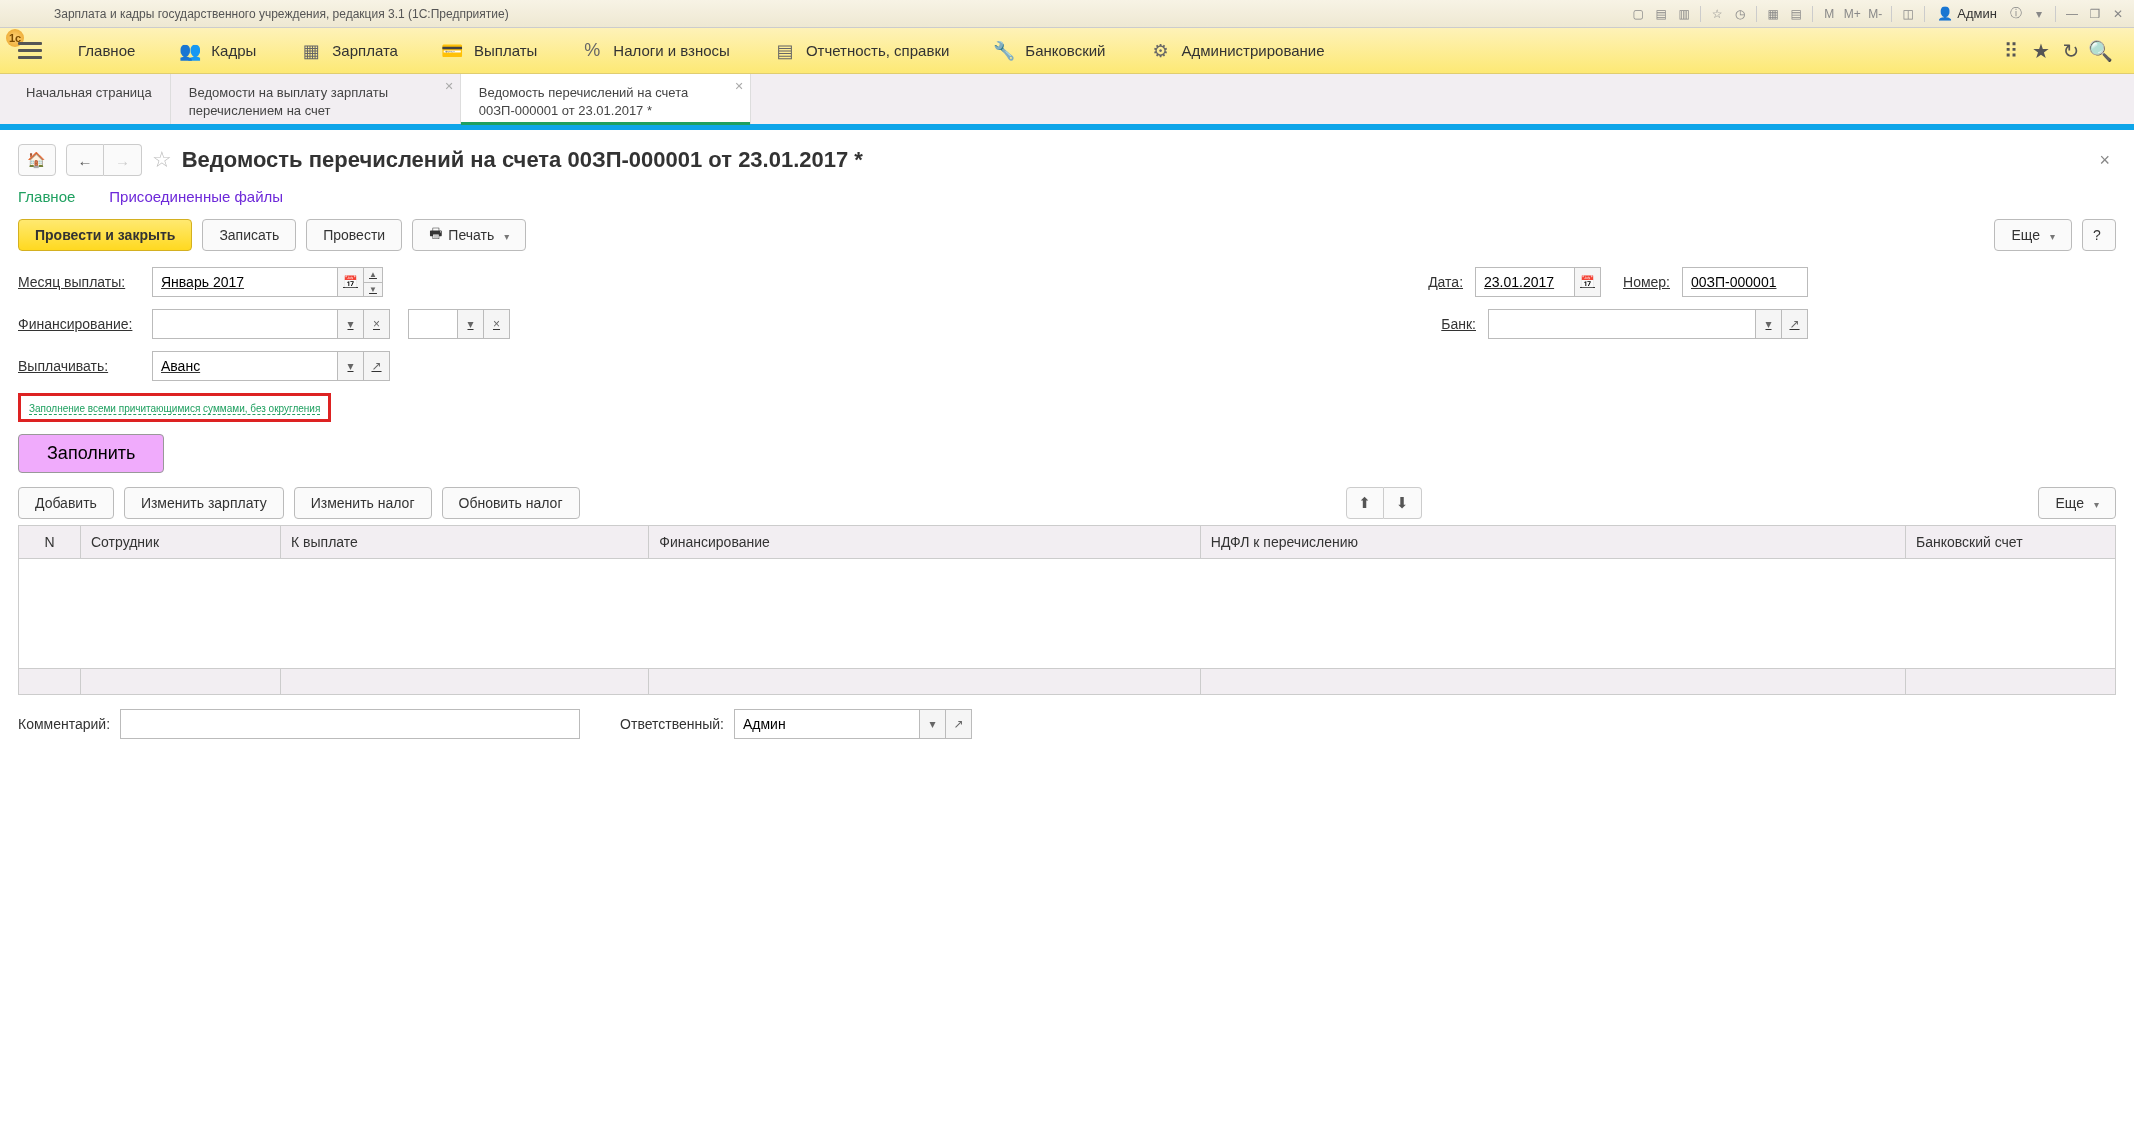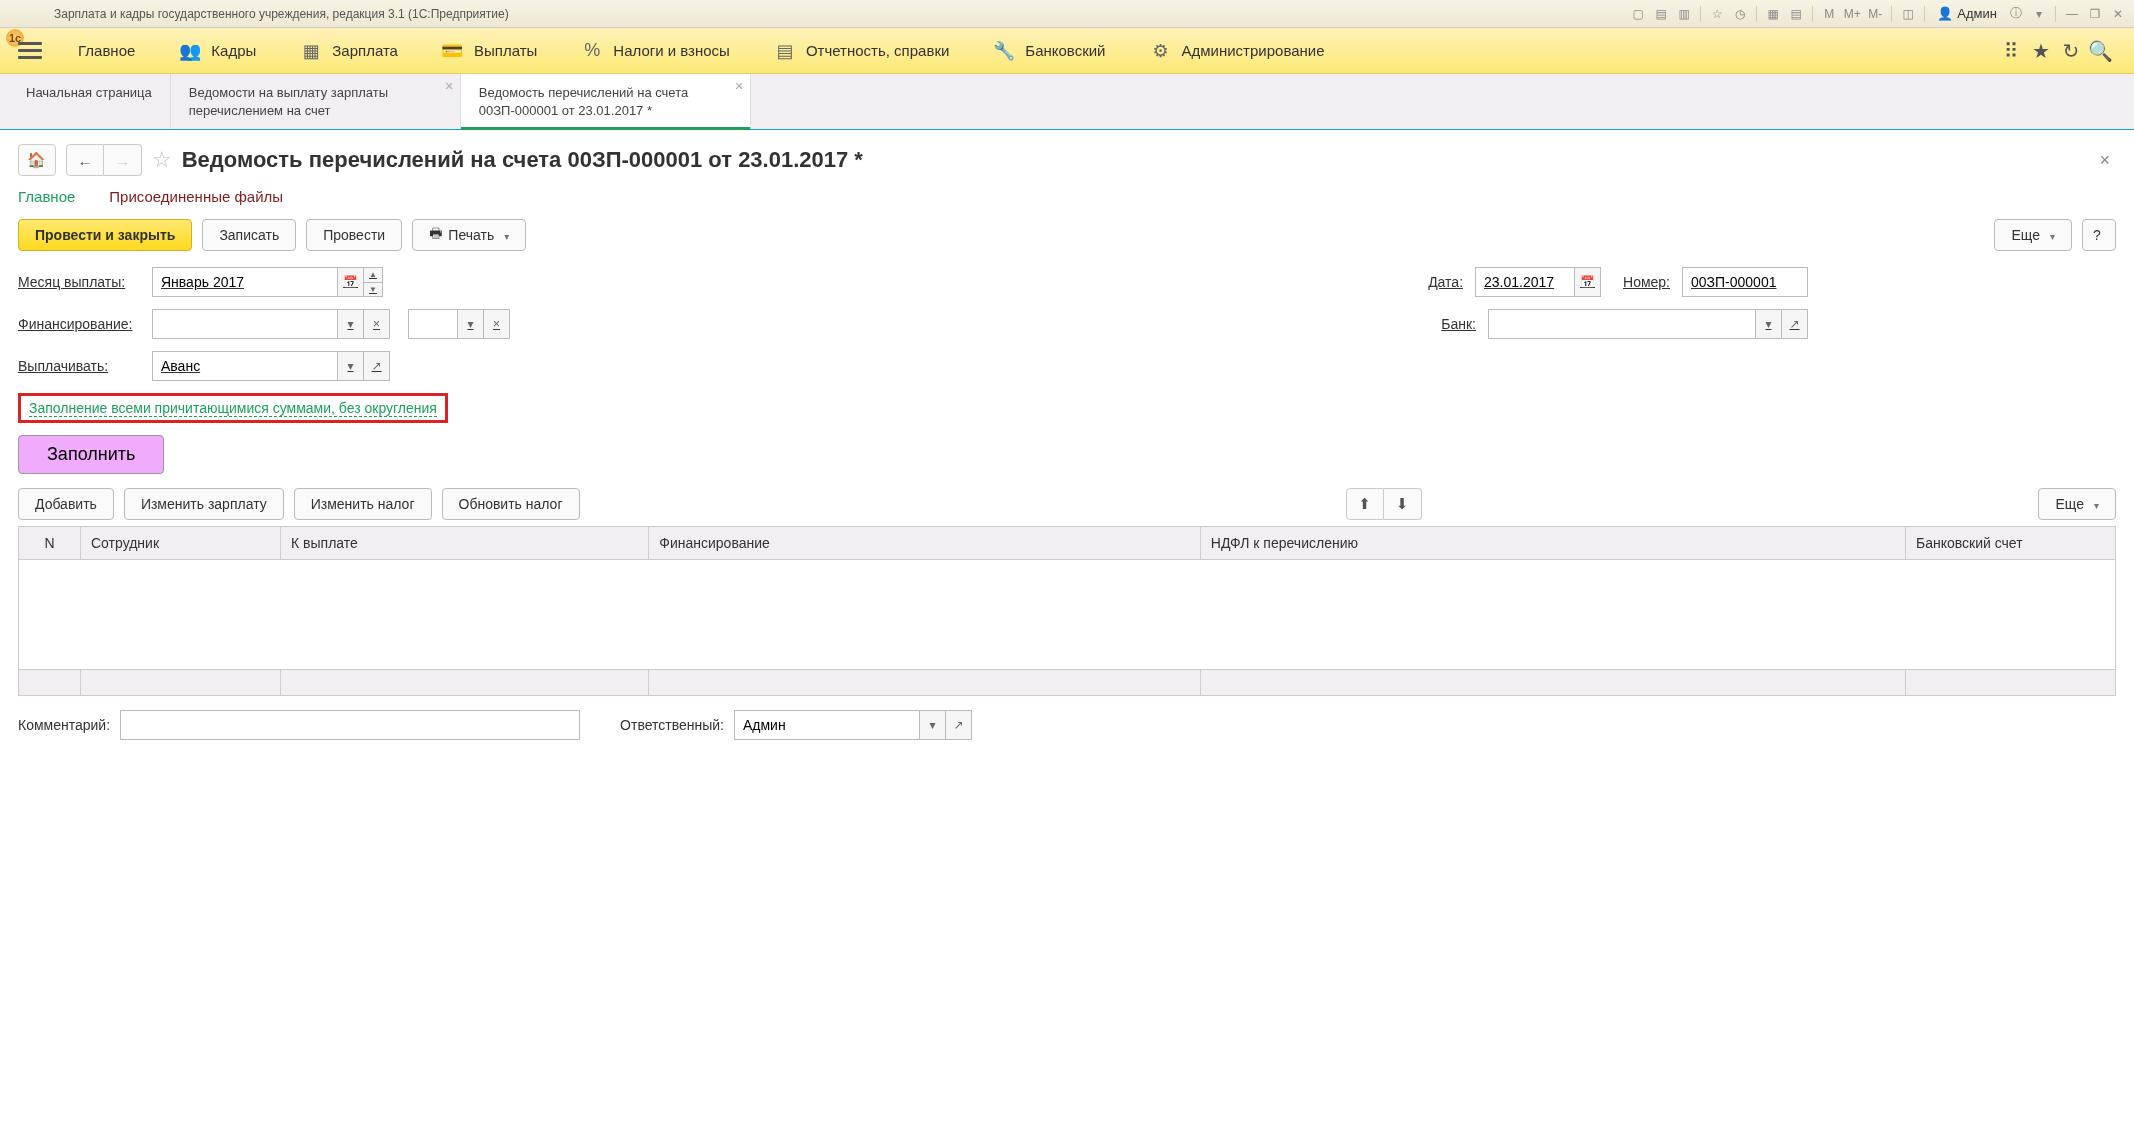--- a/index.html
+++ b/index.html
@@ -17,58 +17,58 @@
 .titlebar .admin { display:flex; align-items:center; gap:4px; padding:0 6px;}
 
 .mainmenu { background: linear-gradient(#fef2b8,#fde975); height: 46px; display:flex; align-items:center; padding:0 18px; border-bottom:1px solid #e0cd70;}
 .mainmenu .hamburger { width:24px; margin-right:14px; display:flex; flex-direction:column; gap:4px; cursor:pointer;}
 .mainmenu .hamburger span{height:3px; background:#555; border-radius:1px;}
 .mainmenu .mitem { display:flex; align-items:center; gap:10px; padding:0 22px; font-size:15px; color:#333; cursor:pointer; height:46px;}
 .mainmenu .micon { width:22px; height:22px; display:flex; align-items:center; justify-content:center; font-size:18px; color:#666; }
 .mainmenu .spacer { flex:1;}
 .mainmenu .ract { width:30px; text-align:center; font-size:20px; color:#555; cursor:pointer;}
 
-.tabs { background:#f2eef2; border-bottom:1px solid #0ea5e9; display:flex; height:56px; padding-left:8px;}
+.tabs { background:#f2eef2; border-bottom:6px solid #0ea5e9; display:flex; height:56px; padding-left:8px;}
 .tabs .tab { padding:10px 18px 0 18px; border-right:1px solid #ddd; font-size:13px; color:#444; position:relative; cursor:pointer; max-width:290px;}
 .tabs .tab .tlabel { line-height:1.35;}
 .tabs .tab .close { position:absolute; top:6px; right:6px; font-size:11px; color:#aaa;}
 .tabs .tab.active { background:#fff;}
 .tabs .tab.active::after{content:"";position:absolute; left:0; right:0; bottom:-1px; height:3px; background:#1fa060;}
 
 .content { padding:14px 18px;}
 .chead { display:flex; align-items:center; gap:10px; margin-bottom:12px;}
 .iconbtn { border:1px solid #ccc; background:#fafafa; border-radius:4px; height:32px; min-width:38px; display:flex; align-items:center; justify-content:center; cursor:pointer; font-size:15px; color:#555;}
 .navpair { display:flex;}
 .navpair .iconbtn:first-child{border-radius:4px 0 0 4px;}
 .navpair .iconbtn:last-child{border-radius:0 4px 4px 0; border-left:none;}
 .star { font-size:22px; color:#bbb; cursor:pointer;}
 .doctitle { font-size:22px; font-weight:bold;}
 .chead .flex{flex:1;}
 .closex { font-size:18px; color:#888; cursor:pointer; padding:0 6px;}
 
 .subtabs { display:flex; gap:34px; margin-bottom:14px; font-size:15px;}
-.subtabs .stab { cursor:pointer; color:#7f1d1d;}
+.subtabs .stab { cursor:pointer; color:#6d28d9;}
 .subtabs .stab.active { color:#1fa060; }
 
 .toolbar { display:flex; align-items:center; gap:10px; margin-bottom:16px;}
 .btn { border:1px solid #bbb; background:#fafafa; border-radius:4px; padding:6px 16px; font-size:14px; cursor:pointer; display:flex; align-items:center; gap:6px; height:32px;}
 .btn.primary { background:linear-gradient(#ffe970,#ffd920); border-color:#d4b020; font-weight:bold;}
 .btn .caret::after{content:"▾"; font-size:10px; margin-left:4px; color:#777;}
 .toolbar .flex{flex:1;}
 
 .formrow { display:flex; align-items:center; gap:8px; margin-bottom:12px; font-size:14px;text-decoration:underline;}
 .formrow .lbl { min-width:126px; color:#333;}
 .input-combo { display:flex; align-items:stretch; height:30px;}
 .input-combo input { border:1px solid #bbb; padding:3px 8px; font-size:14px; height:30px; outline:none; background:#fff;}
 .input-combo .cbtn { border:1px solid #bbb; border-left:none; width:26px; display:flex; align-items:center; justify-content:center; background:#f5f5f5; font-size:12px; color:#666; cursor:pointer;}
 .input-combo .spinner { display:flex; flex-direction:column; border:1px solid #bbb; border-left:none;}
 .input-combo .spinner div{flex:1; width:18px; display:flex; align-items:center; justify-content:center; font-size:8px; background:#f5f5f5; color:#666; cursor:pointer;}
 .input-combo .spinner div:first-child{border-bottom:1px solid #bbb;}
 
-.greenlink { color:#1fa060; text-decoration:none; border-bottom:1px dashed #1fa060; cursor:pointer; font-size:14px;}
+.greenlink { color:#1fa060; text-decoration:none; border-bottom:1px dashed #1fa060; cursor:pointer; font-size:10px;}
 .redbox { border:3px solid #d22; padding:4px 8px; display:inline-block; margin-bottom:12px;}
 
 .bigbtn { border:1px solid #999; background:#f0abfc; border-radius:4px; padding:8px 28px; font-size:18px; cursor:pointer; margin-bottom:14px;}
 
 .tblactions { display:flex; align-items:center; gap:10px; margin-bottom:6px;}
 .tblactions .flex{flex:1;}
 .arrowbtns{display:flex;}
 .arrowbtns .iconbtn:first-child{border-radius:4px 0 0 4px;}
 .arrowbtns .iconbtn:last-child{border-radius:0 4px 4px 0; border-left:none;}
 

